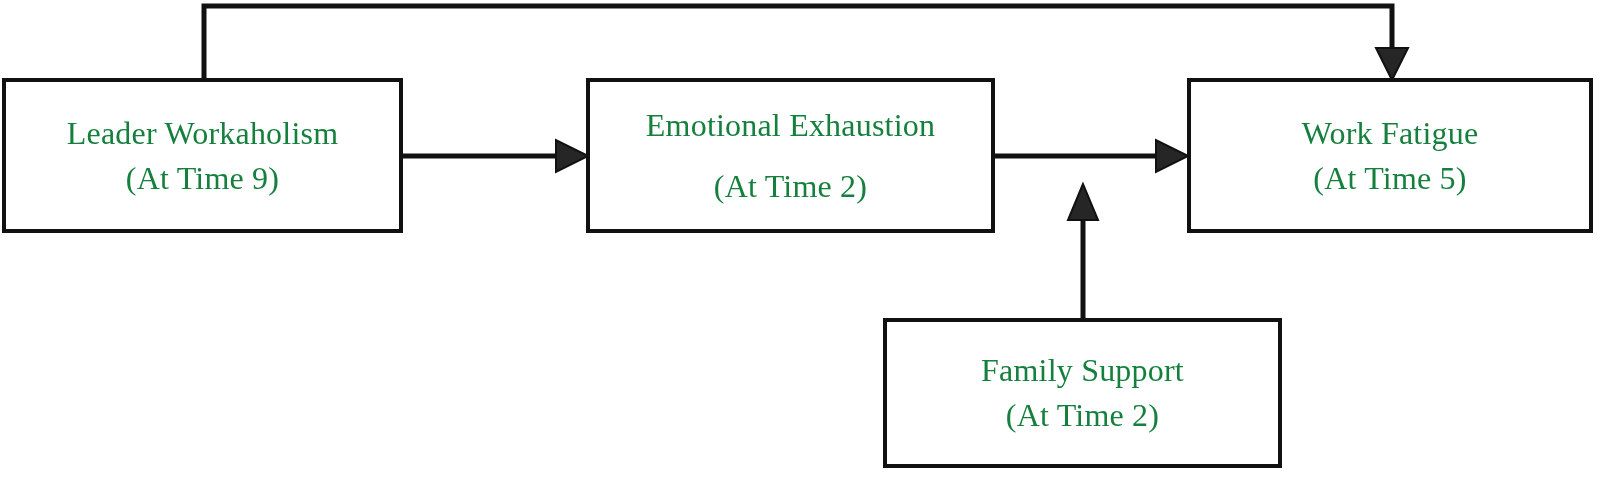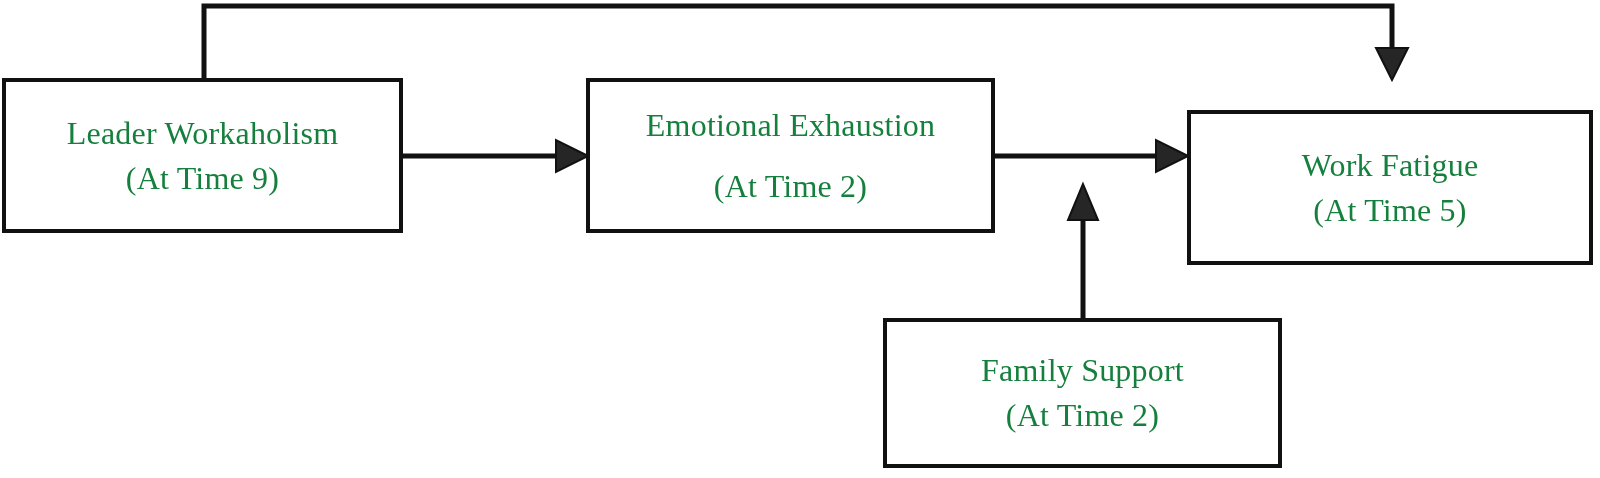--- a/index.html
+++ b/index.html
@@ -80,21 +80,21 @@
   <div class="node-box" style="left:2px; top:78px; width:401px; height:155px;">
     <span class="node-line">Leader Workaholism</span>
     <span class="node-line sub">(At Time 9)</span>
   </div>
 
   <div class="node-box" style="left:586px; top:78px; width:409px; height:155px;gap:16px;">
     <span class="node-line">Emotional Exhaustion</span>
     <span class="node-line sub">(At Time 2)</span>
   </div>
 
-  <div class="node-box" style="left:1187px; top:78px; width:406px; height:155px;margin-top:32px;">
+  <div class="node-box" style="left:1187px; top:78px; width:406px; height:155px;">
     <span class="node-line">Work Fatigue</span>
     <span class="node-line sub">(At Time 5)</span>
   </div>
 
   <div class="node-box" style="left:883px; top:318px; width:399px; height:150px;">
     <span class="node-line">Family Support</span>
     <span class="node-line sub">(At Time 2)</span>
   </div>
 
 </div>

